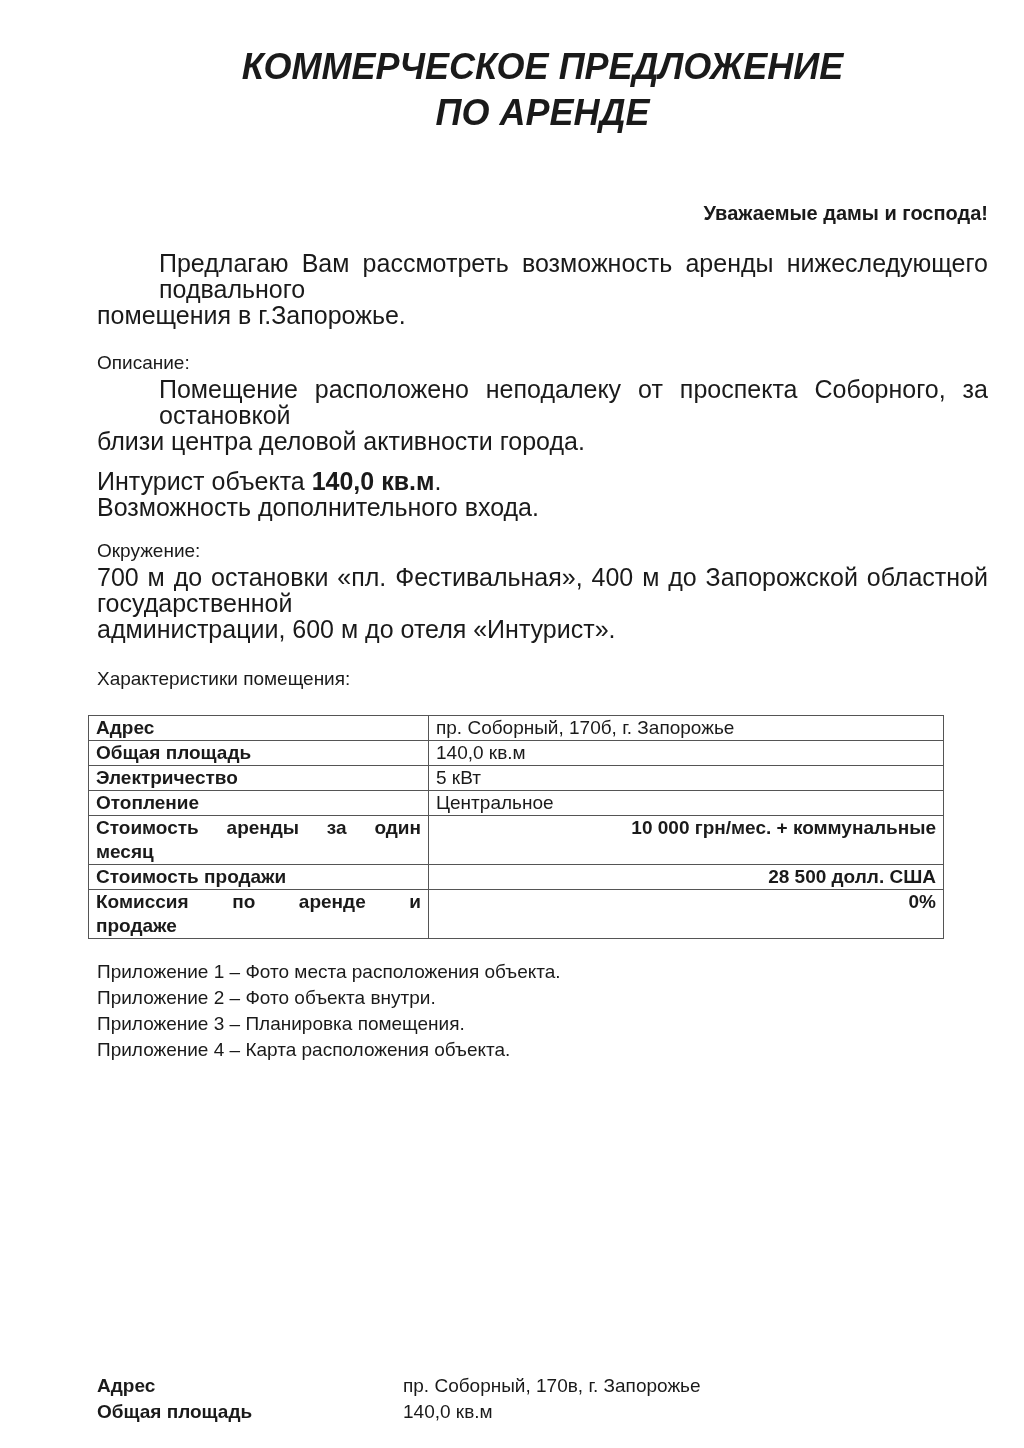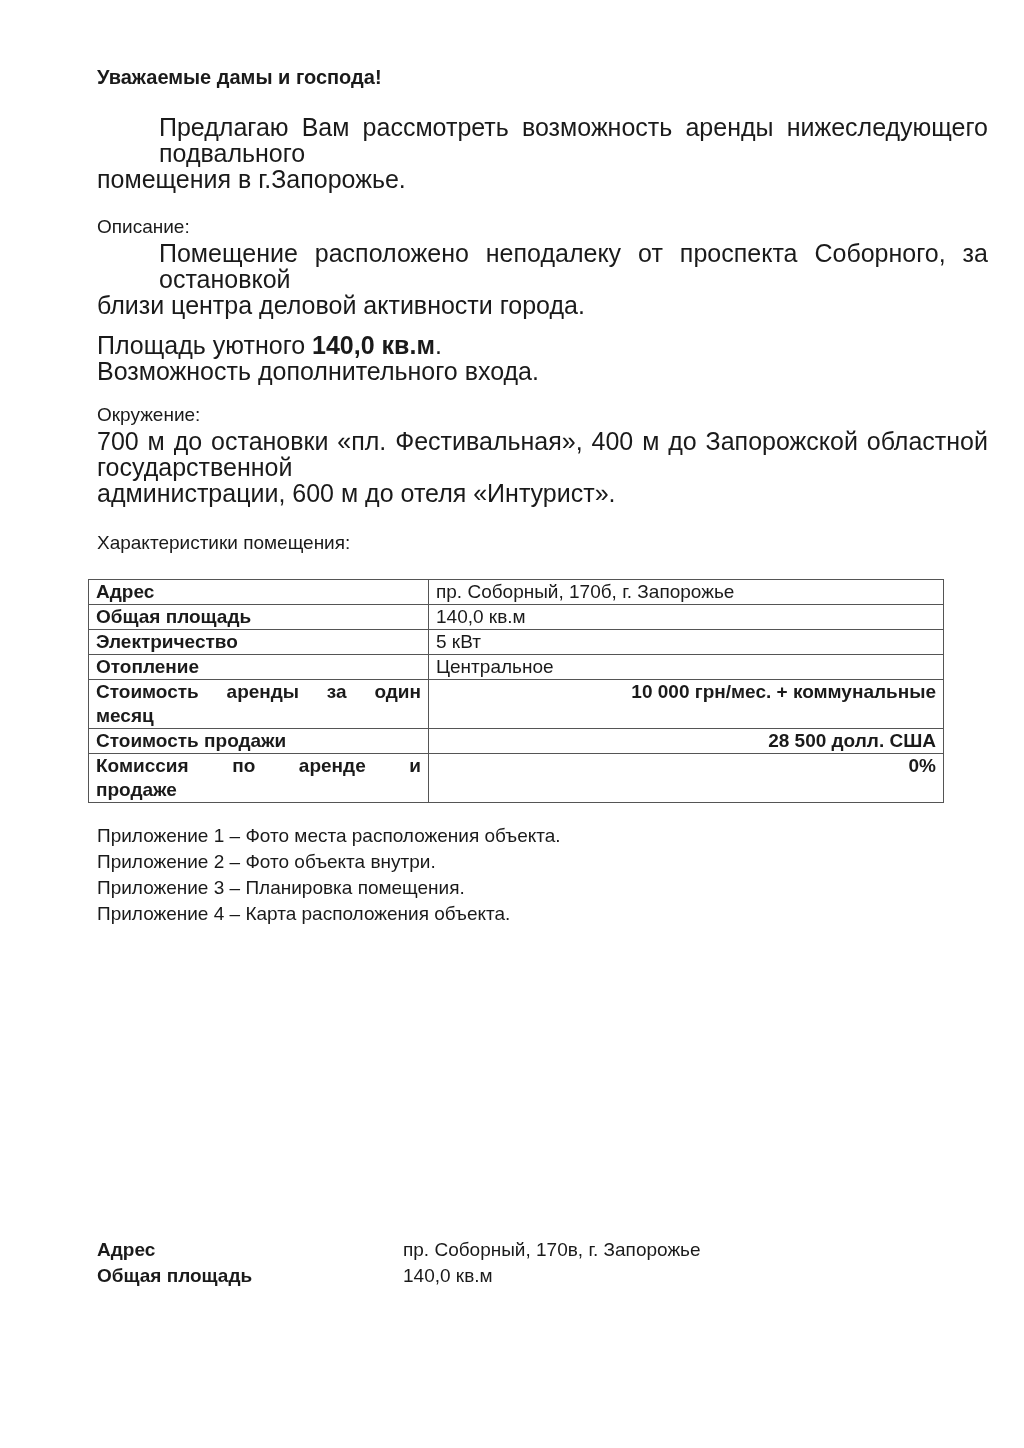--- a/index.html
+++ b/index.html
@@ -23,21 +23,21 @@
     line-height: 46px;
     font-weight: bold;
     font-style: italic;
     text-align: center;
   }
   .greeting {
     margin-top: 64px;
     font-size: 20px;
     line-height: 26px;
     font-weight: bold;
-    text-align: left;
+    text-align: right;
   }
   .para { font-size: 25px; line-height: 26px; }
   .p-intro { margin-top: 24px; }
   .jline { text-align: justify; text-align-last: justify; }
   .indent { padding-left: 62px; }
   h2 {
     margin: 0;
     font-size: 19px;
     line-height: 26px;
     font-weight: normal;
@@ -78,36 +78,40 @@
   }
   .footer-row { display: flex; }
   .footer-label { width: 306px; font-weight: bold; flex: 0 0 306px; }
   .footer-value { flex: 1; }
 </style>
 </head>
 <body>
 
 <div class="page">
 
+  <h1 class="title">
+    <span style="display:block">КОММЕРЧЕСКОЕ ПРЕДЛОЖЕНИЕ</span>
+    <span style="display:block">ПО АРЕНДЕ</span>
+  </h1>
 
   <div class="greeting">Уважаемые дамы и господа!</div>
 
   <div class="para p-intro">
     <div class="jline indent">Предлагаю Вам рассмотреть возможность аренды нижеследующего подвального</div>
     <div>помещения в г.Запорожье.</div>
   </div>
 
   <h2 class="h-desc">Описание:</h2>
   <div class="para">
     <div class="jline indent">Помещение расположено неподалеку от проспекта Соборного, за остановкой</div>
     <div>близи центра деловой активности города.</div>
   </div>
 
   <div class="para p-area">
-    <div><span>Площадь уютного </span><span class="bold">140,0 кв.м</span><span>.</span></div>
+    <div><span>Интурист объекта </span><span class="bold">140,0 кв.м</span><span>.</span></div>
     <div>Возможность дополнительного входа.</div>
   </div>
 
   <h2 class="h-surr">Окружение:</h2>
   <div class="para">
     <div class="jline">700 м до остановки «пл. Фестивальная», 400 м до Запорожской областной государственной</div>
     <div>администрации, 600 м до отеля «Интурист».</div>
   </div>
 
   <h2 class="h-char">Характеристики помещения:</h2>

